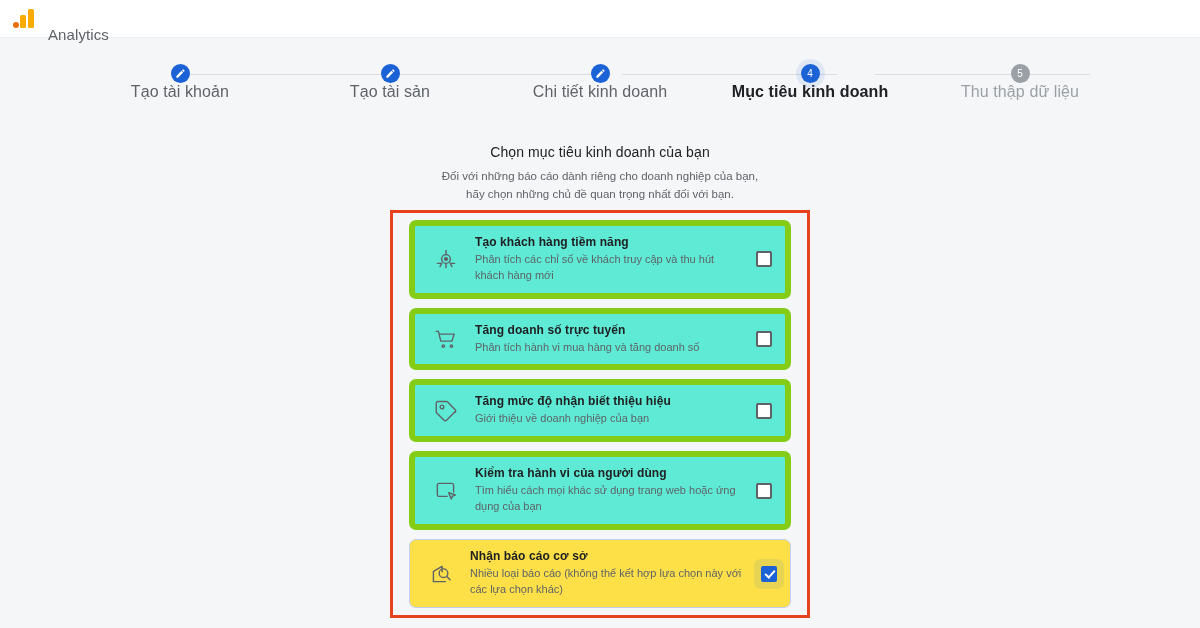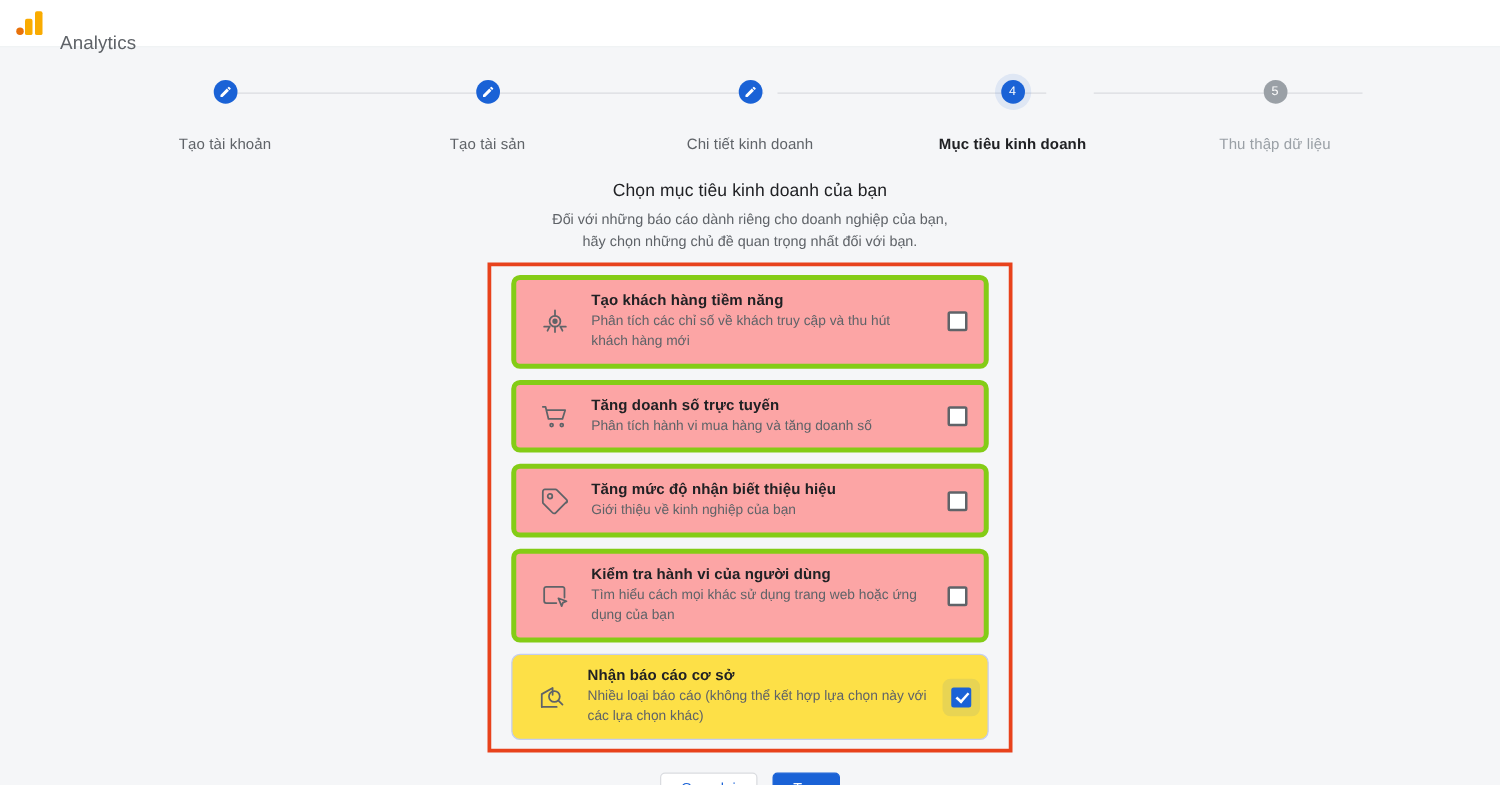--- a/index.html
+++ b/index.html
@@ -81,22 +81,22 @@
     z-index: 2;
     margin-top: 8px;
   }
   .step-circle.done   { background: #1a62d6; }
   .step-circle.active { background: #1a62d6; box-shadow: 0 0 0 5px rgba(26,98,214,.10); }
   .step-circle.todo   { background: #9aa0a6; }
 
   .pencil-icon { width: 11px; height: 11px; display: block; }
 
   .step-label {
-    margin-top: 25px;
-    font-size: 12px;
+    margin-top: 0;
+    font-size: 16px;
     color: #5f6368;
     white-space: nowrap;
     letter-spacing: .1px;
   }
   .step-label.active { color: #202124; font-weight: bold; }
   .step-label.todo   { color: #9aa0a6; }
 
   .step-line {
     position: absolute;
     top: 17.5px;
@@ -137,22 +137,22 @@
     bottom: -10px;
     border: 3px solid #e8421c;
     pointer-events: none;
     z-index: 4;
   }
 
   
   .card-list { display: flex; flex-direction: column; gap: 9px; }
 
   .opt-card {
-    background: #fca5a5;
-    border: 4px solid #84cc16;
+    background: #5eead4;
+    border: 6px solid #84cc16;
     border-radius: 7px;
     display: flex;
     align-items: center;
     padding: 0 13px 0 12px;
     min-height: 57px;
     text-align: left;
     position: relative;
   }
   .opt-card.selected {
     background: #fde047;
@@ -337,21 +337,21 @@
 
       <div class="opt-card">
         <div class="opt-icon">
           <svg width="26" height="26" viewBox="0 0 24 24" fill="none" stroke="#5f6368" stroke-width="1.3" stroke-linecap="round" stroke-linejoin="round">
             <path d="M20.5 12.5l-8 8a1.6 1.6 0 0 1-2.3 0l-6.7-6.7a1.6 1.6 0 0 1-.5-1.1V4.9c0-.9.7-1.6 1.6-1.6h7.8c.4 0 .8.2 1.1.5l7 7a1.6 1.6 0 0 1 0 2.3z"></path>
             <circle cx="8.3" cy="8.3" r="1.7"></circle>
           </svg>
         </div>
         <div class="opt-text">
           <div class="opt-title">Tăng mức độ nhận biết thiệu hiệu</div>
-          <div class="opt-desc">Giới thiệu về kinh nghiệp của bạn</div>
+          <div class="opt-desc">Giới thiệu về doanh nghiệp của bạn</div>
         </div>
         <div class="opt-check"></div>
       </div>
 
       <div class="opt-card">
         <div class="opt-icon">
           <svg width="26" height="26" viewBox="0 0 24 24" fill="none" stroke="#5f6368" stroke-width="1.3" stroke-linecap="round" stroke-linejoin="round">
             <path d="M19 13V6.5A1.5 1.5 0 0 0 17.5 5h-12A1.5 1.5 0 0 0 4 6.5v9A1.5 1.5 0 0 0 5.5 17H13"></path>
             <path d="M14.5 13.5l6 2.2-2.6 1-1 2.6-2.4-5.8z"></path>
           </svg>

